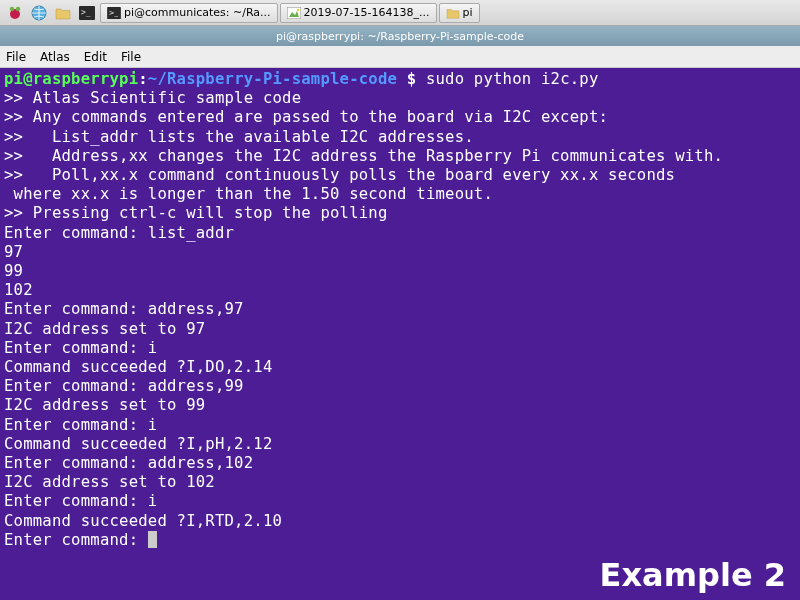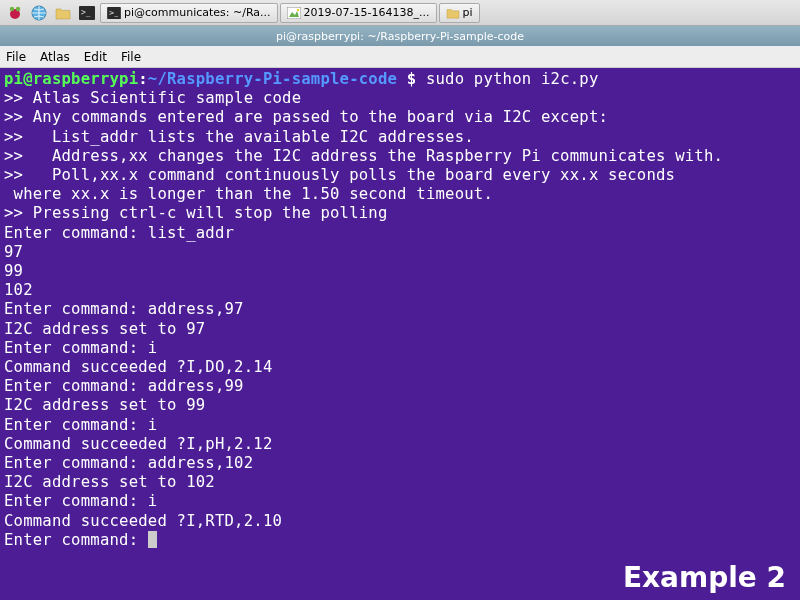--- a/index.html
+++ b/index.html
@@ -92,21 +92,21 @@
   background: #ccc;
   vertical-align: text-bottom;
   margin-bottom: 1px;
 }
 .example-label {
   position: absolute;
   bottom: 6px;
   right: 14px;
   color: #fff;
   font-family: "DejaVu Sans", Arial, sans-serif;
-  font-size: 28px;
+  font-size: 32px;
   font-weight: bold;
 }
 .folder-svg { fill: #e8c66a; stroke: #b89838; stroke-width: 0.5; }
 .term-svg { fill: #2a2a2a; }
 </style>
 </head>
 <body>
 
 <div class="taskbar">
   <div class="taskbar-icon">

